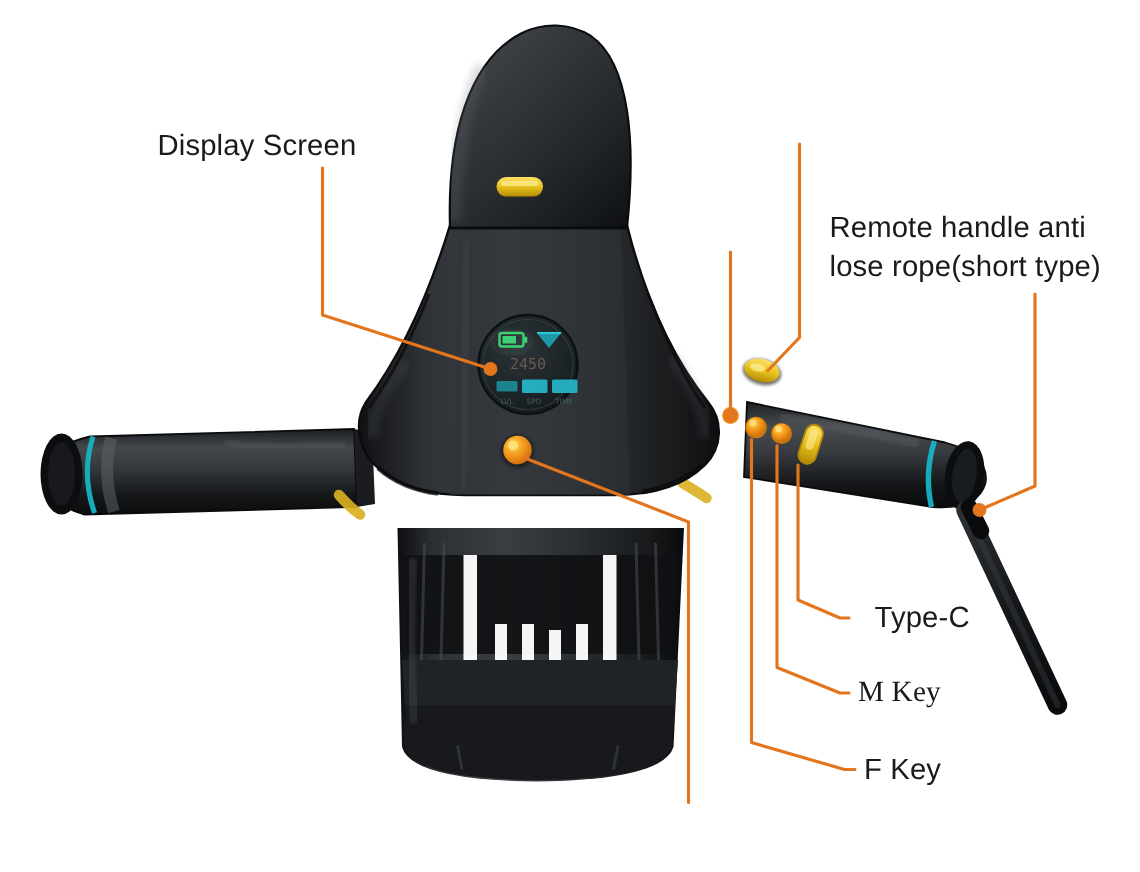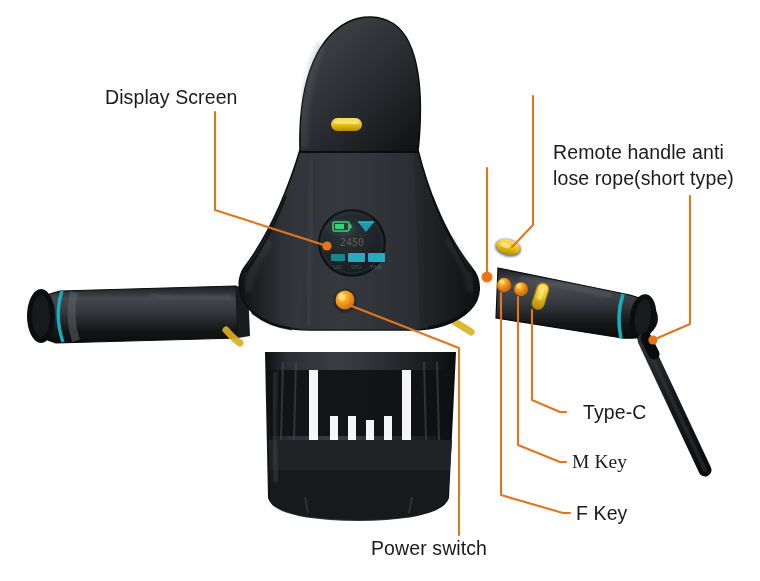--- a/index.html
+++ b/index.html
@@ -296,15 +296,14 @@
 
 
   <div class="lbl two" style="left:553px;top:139px;">Remote handle anti lose rope(short type)</div>
 
   <div class="lbl" style="left:572px;top:399px;margin-left:11px;">Type-C</div>
 
   <div class="lbl" style="left:572px;top:449px;font-family:Liberation Serif, serif;">M Key</div>
 
   <div class="lbl" style="left:576px;top:500px;text-align:center;">F Key</div>
 
-  <div class="lbl" style="left:371px;top:535px;">Power switch</div>
 
 </div>
 
 </body></html>

